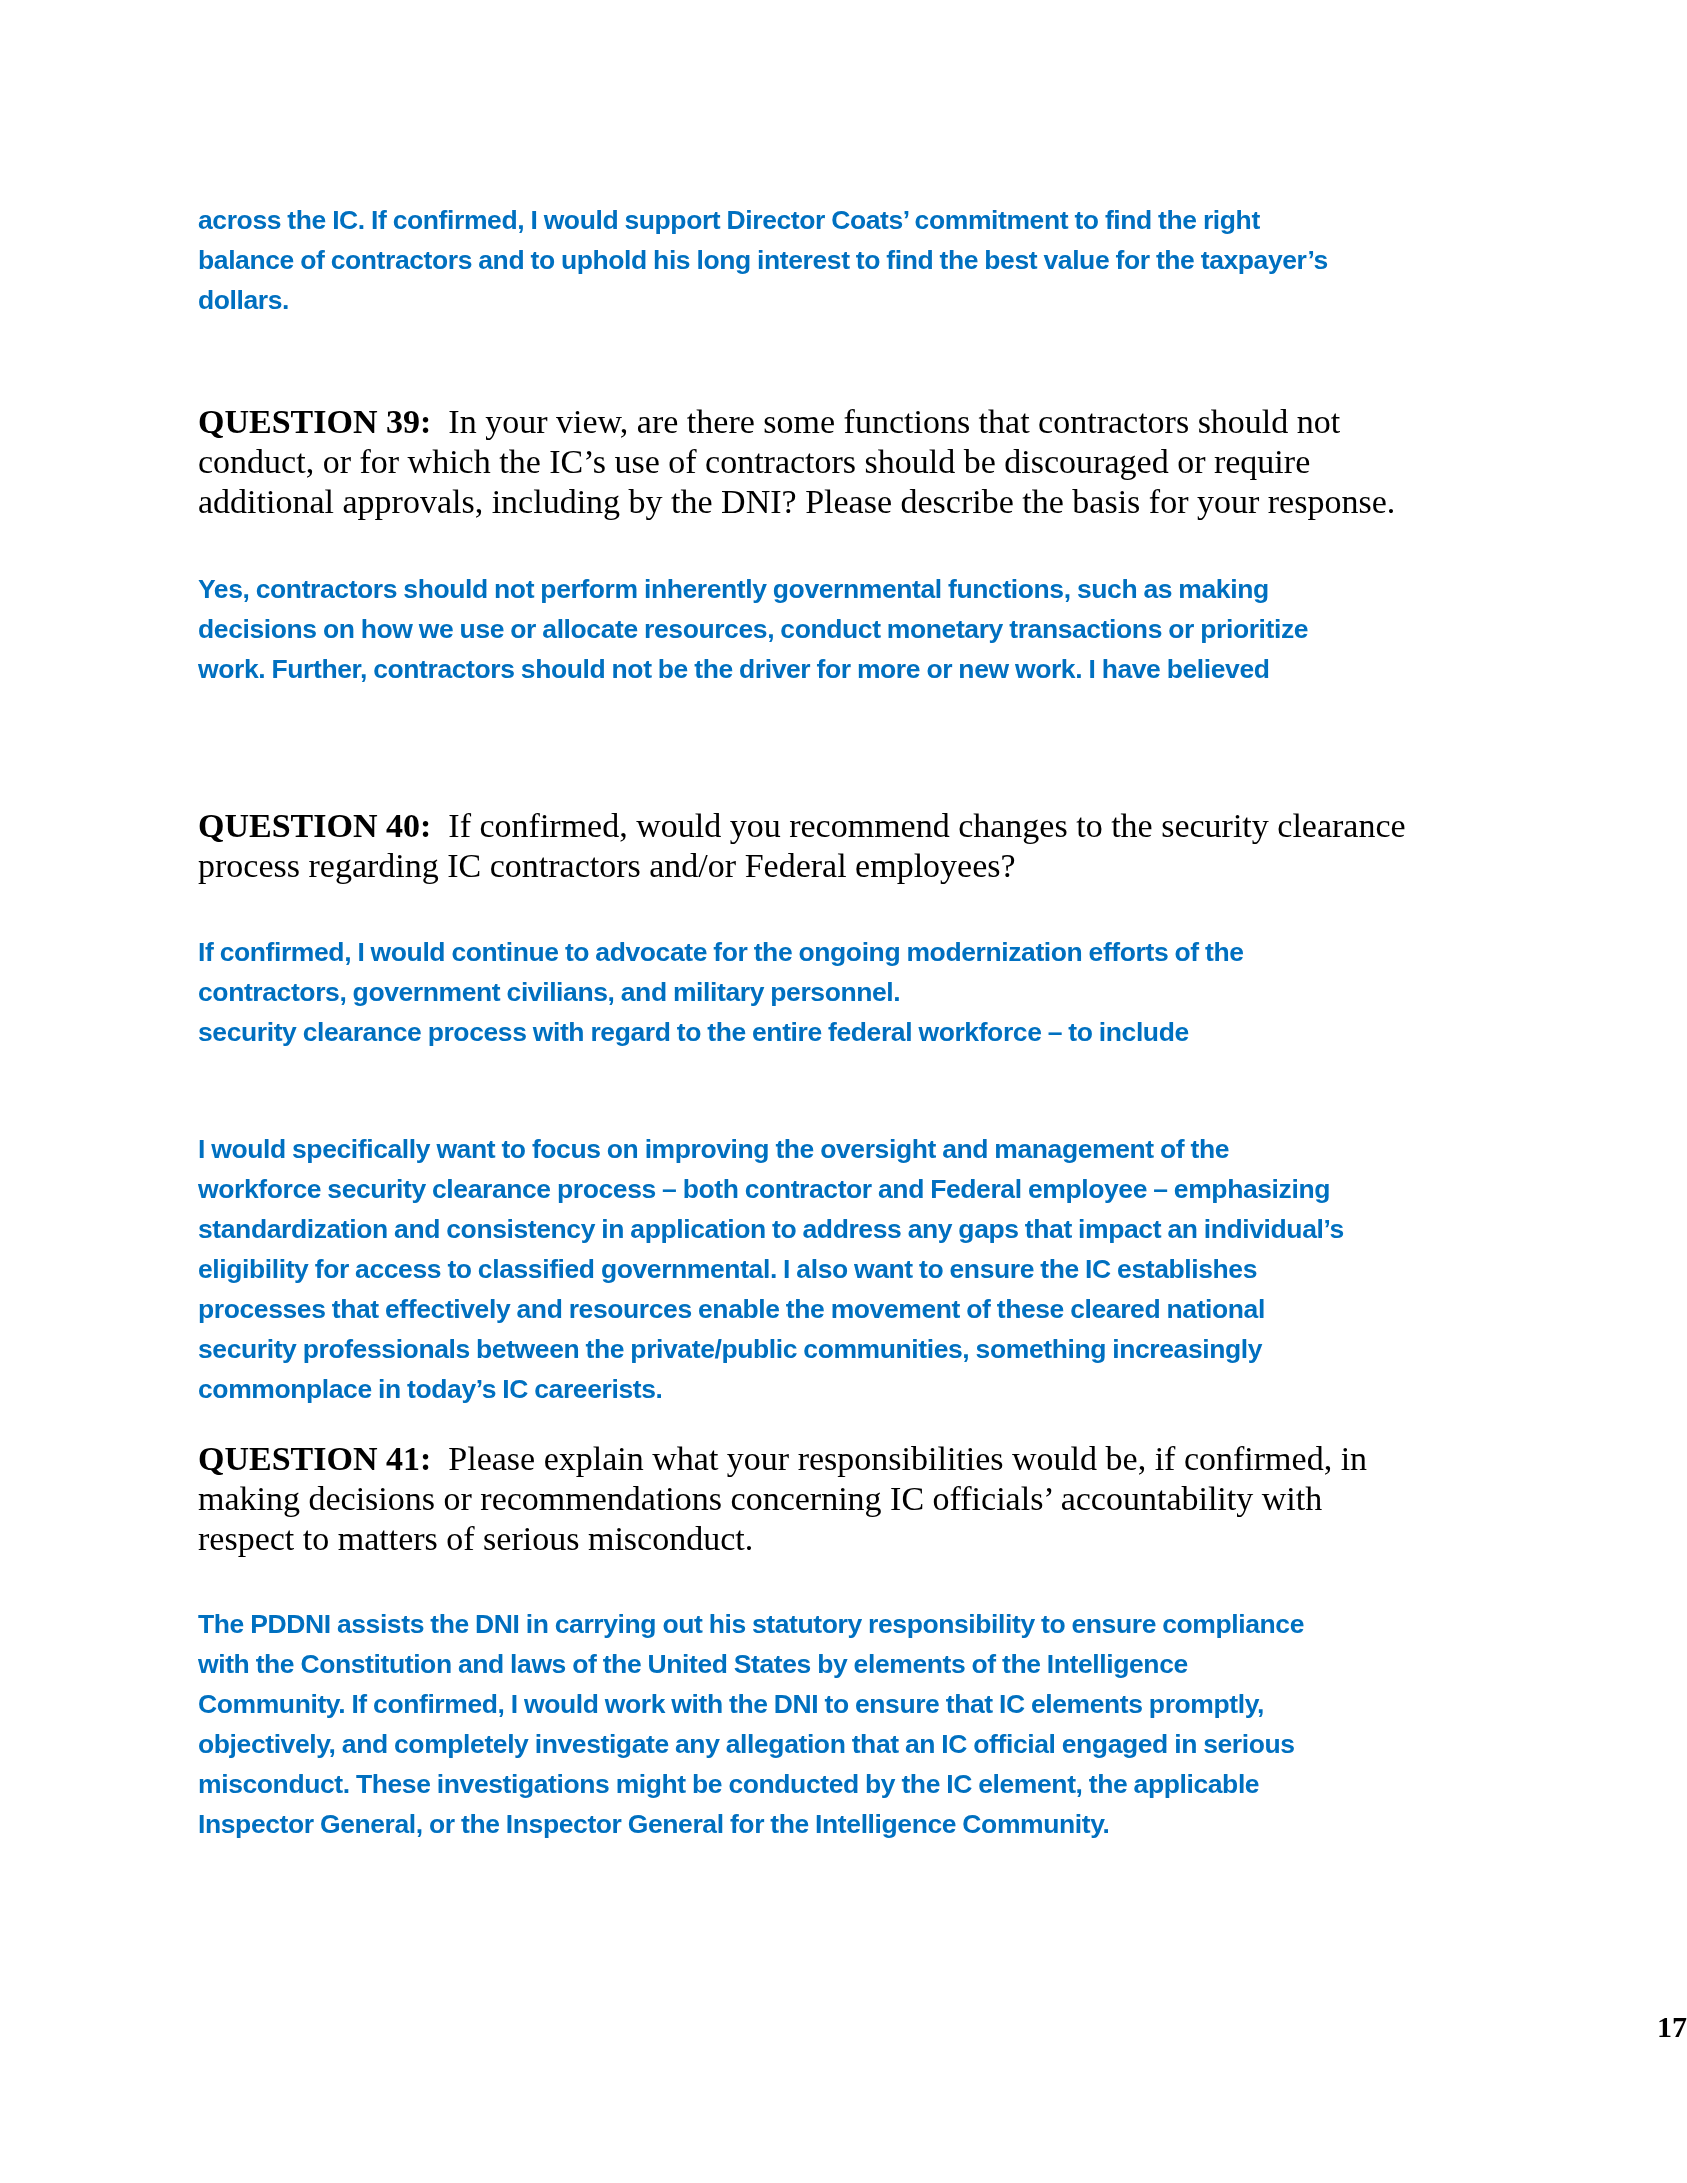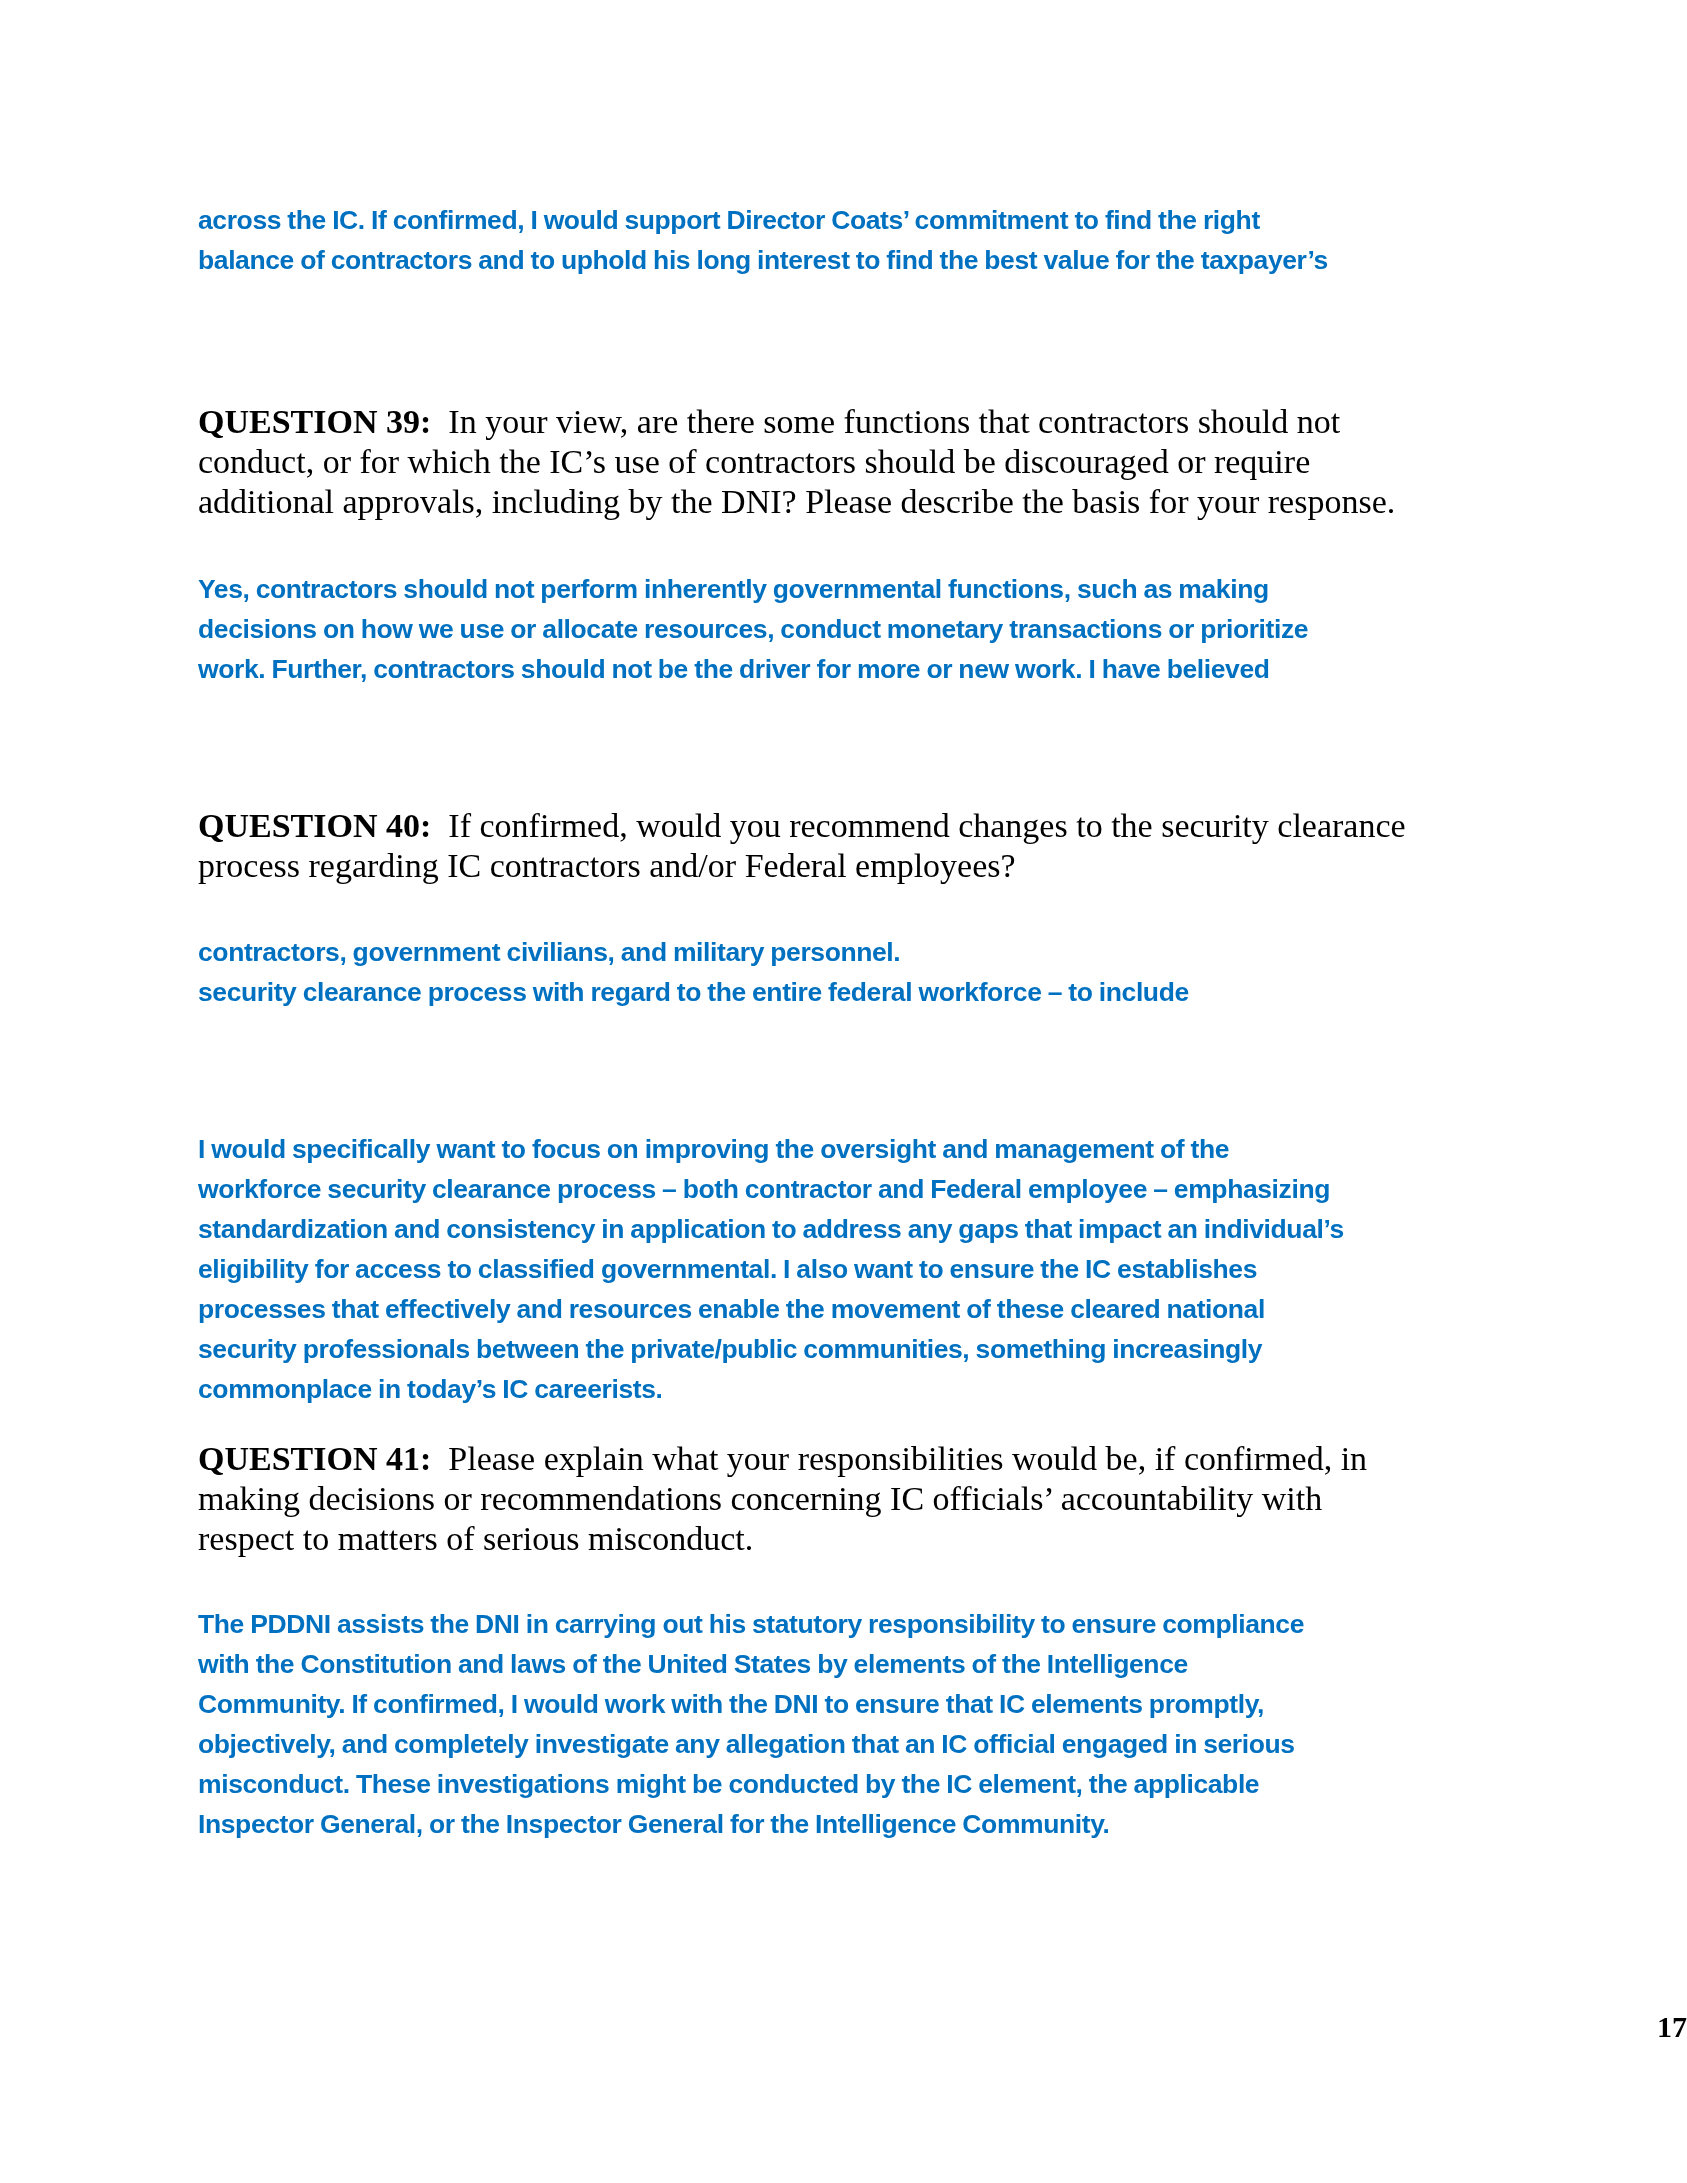--- a/index.html
+++ b/index.html
@@ -30,40 +30,42 @@
   }
 </style>
 </head>
 <body>
 
 <div class="page">
 
   <div class="block answer" style="top: 200px; color: rgb(0, 112, 192);">
     <span class="line">across the IC.  If confirmed, I would support Director Coats’ commitment to find the right</span>
     <span class="line">balance of contractors and to uphold his long interest to find the best value for the taxpayer’s</span>
+    <span class="line">dollars.</span>
   </div>
 
   <div class="block question" style="top:402px;">
     <span class="line"><span class="qlabel">QUESTION 39:</span>&nbsp; <span>In your view, are there some functions that contractors should not</span></span>
     <span class="line">conduct, or for which the IC’s use of contractors should be discouraged or require</span>
     <span class="line">additional approvals, including by the DNI?  Please describe the basis for your response.</span>
   </div>
 
   <div class="block answer" style="top: 569px; color: rgb(0, 112, 192);">
     <span class="line">Yes, contractors should not perform inherently governmental functions, such as making</span>
     <span class="line">decisions on how we use or allocate resources, conduct monetary transactions or prioritize</span>
     <span class="line">work.  Further, contractors should not be the driver for more or new work.  I have believed</span>
   </div>
 
   <div class="block question" style="top:806px;">
     <span class="line"><span class="qlabel">QUESTION 40:</span>&nbsp; <span>If confirmed, would you recommend changes to the security clearance</span></span>
     <span class="line">process regarding IC contractors and/or Federal employees?</span>
   </div>
 
   <div class="block answer" style="top: 932px; color: rgb(0, 112, 192);">
+    <span class="line">If confirmed, I would continue to advocate for the ongoing modernization efforts of the</span>
     <span class="line">contractors, government civilians, and military personnel.</span>
     <span class="line">security clearance process with regard to the entire federal workforce – to include</span>
   </div>
 
   <div class="block answer" style="top: 1085px; color: rgb(0, 112, 192); margin-top: 44px;">
     <span class="line">I would specifically want to focus on improving the oversight and management of the</span>
     <span class="line">workforce security clearance process – both contractor and Federal employee – emphasizing</span>
     <span class="line">standardization and consistency in application to address any gaps that impact an individual’s</span>
     <span class="line">eligibility for access to classified governmental.  I also want to ensure the IC establishes</span>
     <span class="line">processes that effectively and resources enable the movement of these cleared national</span>

